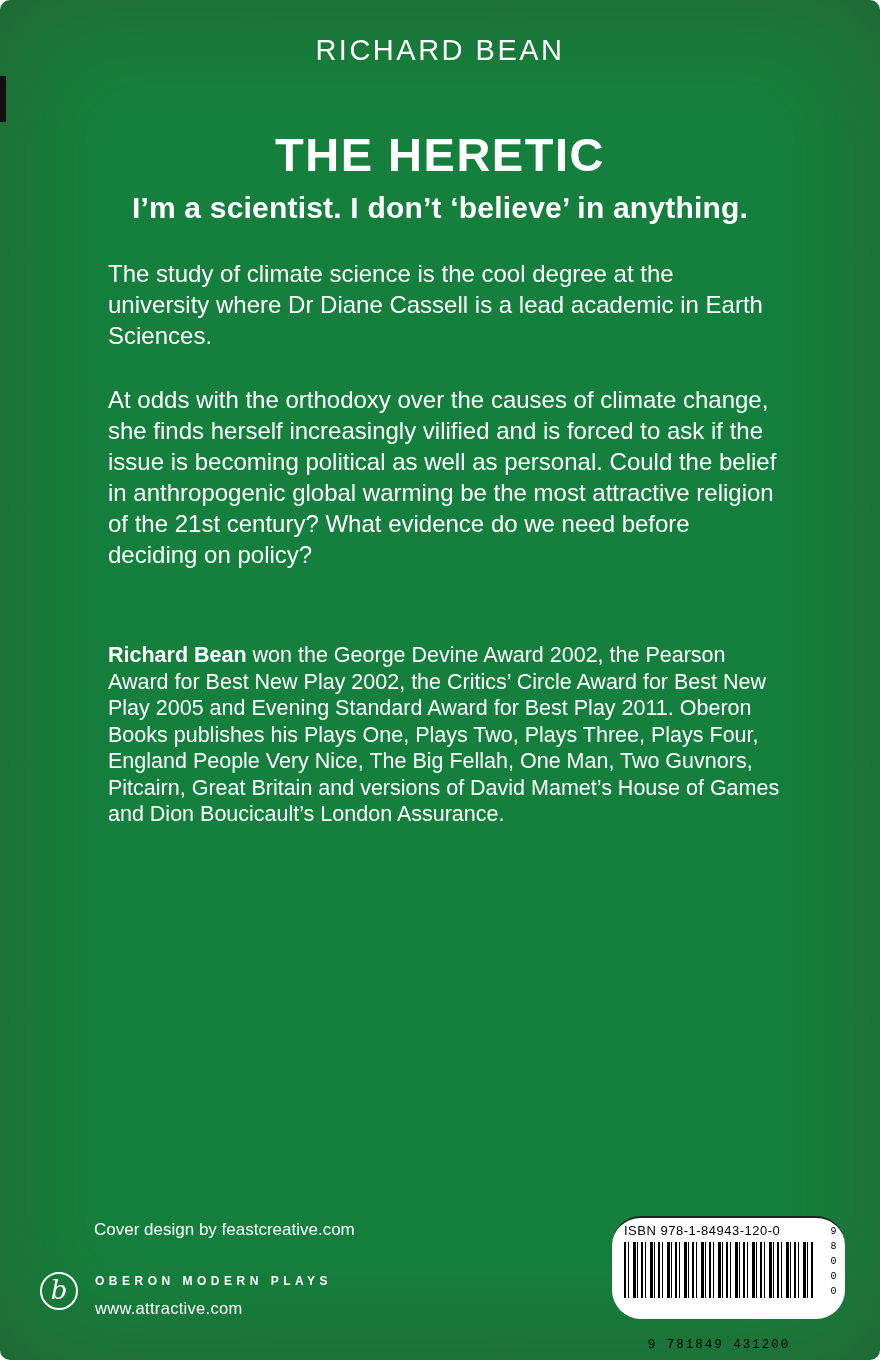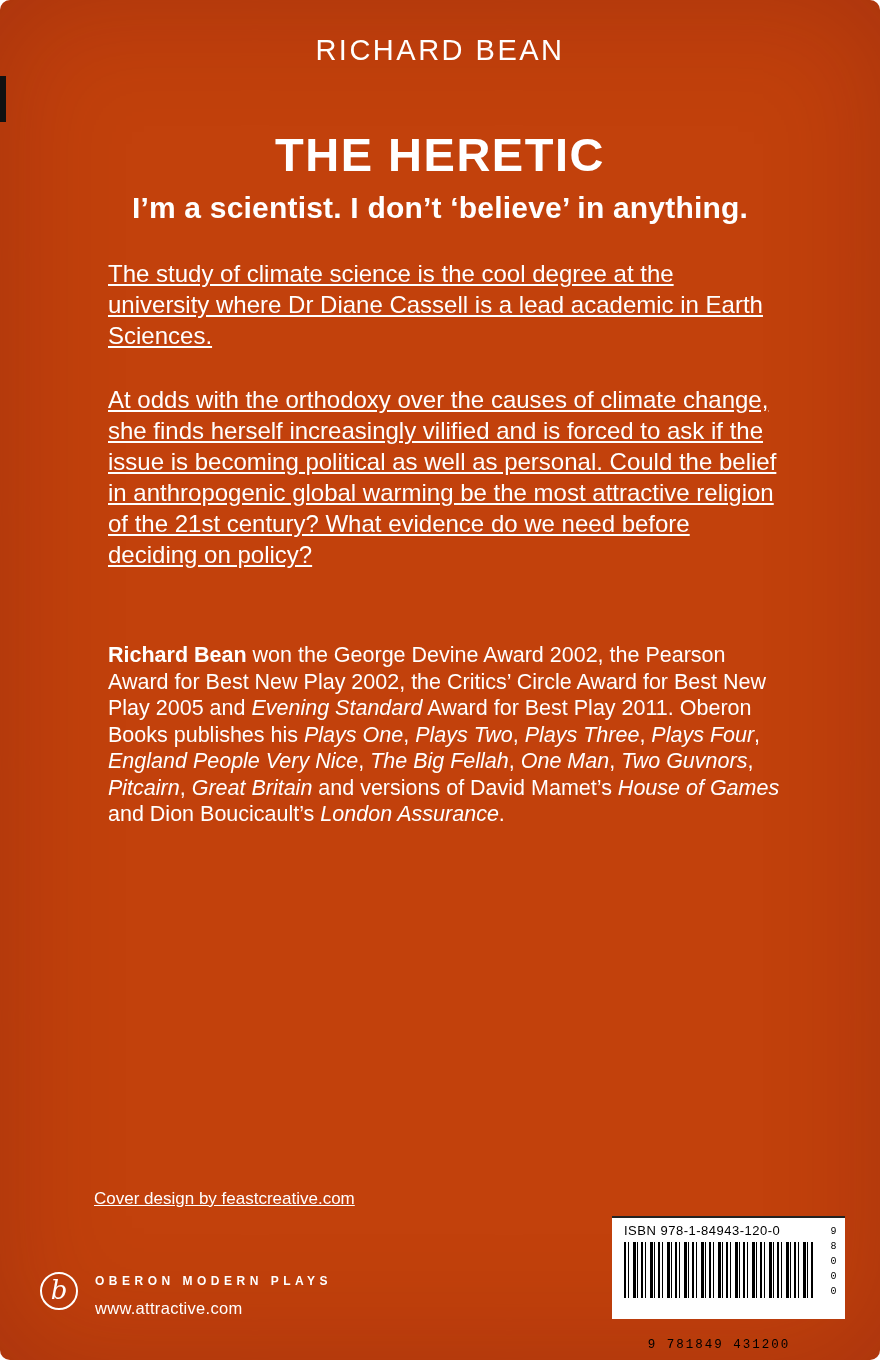--- a/index.html
+++ b/index.html
@@ -5,21 +5,21 @@
   html, body {
     margin: 0;
     padding: 0;
     background: #ffffff;
     font-family: "Liberation Sans", sans-serif;
   }
   .cover {
     position: relative;
     width: 880px;
     height: 1360px;
-    background: #c2410c;
+    background: #15803d;
     border-radius: 10px;
     overflow: hidden;
     color: #ffffff;
     box-shadow: inset 0 0 120px rgba(90,10,20,0.25);
   }
   .edge-artifact {
     position: absolute;
     left: 0;
     top: 76px;
     width: 6px;
@@ -58,39 +58,37 @@
     letter-spacing: 0.2px;
   }
   .synopsis {
     position: absolute;
     top: 258px;
     left: 108px;
     width: 672px;
     font-size: 24px;
     line-height: 31px;
     font-weight: 400;
-    text-decoration: underline;
   }
   .synopsis p { margin: 0 0 33px 0; }
   .bio {
     position: absolute;
     top: 642px;
     left: 108px;
     width: 672px;
     font-size: 21.5px;
     line-height: 26.5px;
   }
   .bio .b { font-weight: 700; }
-  .bio .i { font-style: italic; }
+  .bio .i { }
   .credit {
     position: absolute;
     left: 94px;
-    top: 1189px;
+    top: 1220px;
     font-size: 17px;
-    text-decoration: underline;
   }
   .logo-circle {
     position: absolute;
     left: 40px;
     top: 1272px;
     width: 38px;
     height: 38px;
     border: 2.5px solid #ffffff;
     border-radius: 50%;
     display: flex;
@@ -121,20 +119,21 @@
   .barcode-box {
     position: absolute;
     left: 612px;
     top: 1216px;
     width: 233px;
     height: 103px;
     background: #ffffff;
     color: #000000;
     border-top: 2px solid #222222;
     box-sizing: border-box;
+    border-radius: 29px;
   }
   .barcode-isbn {
     position: absolute;
     left: 12px;
     top: 5px;
     font-size: 13px;
     letter-spacing: 0.5px;
     font-weight: 400;
   }
   .barcode-bars {

